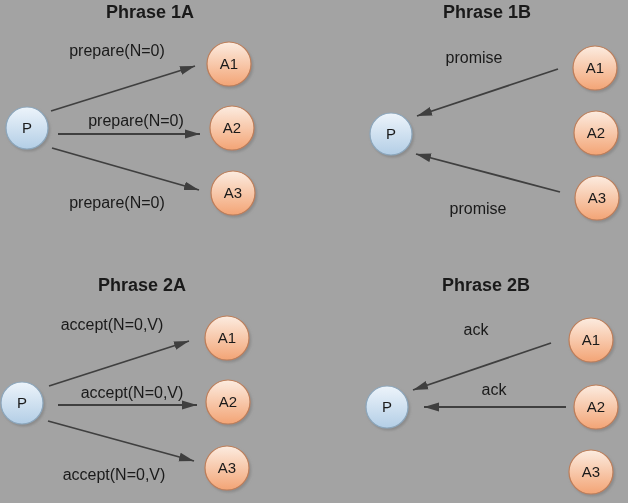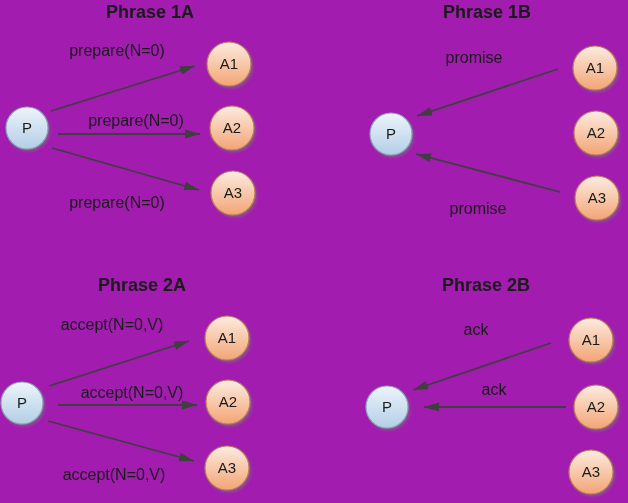--- a/index.html
+++ b/index.html
@@ -4,21 +4,21 @@
 <style>
   html, body {
     margin: 0;
     padding: 0;
     background: #ffffff;
   }
   .canvas {
     position: relative;
     width: 628px;
     height: 503px;
-    background: #a21caf;
+    background: #a3a3a3;
     font-family: "Liberation Sans", sans-serif;
     overflow: hidden;
   }
   svg text {
     font-family: "Liberation Sans", sans-serif;
   }
   .panel-title {
     font-size: 18px;
     font-weight: bold;
     text-anchor: middle;

